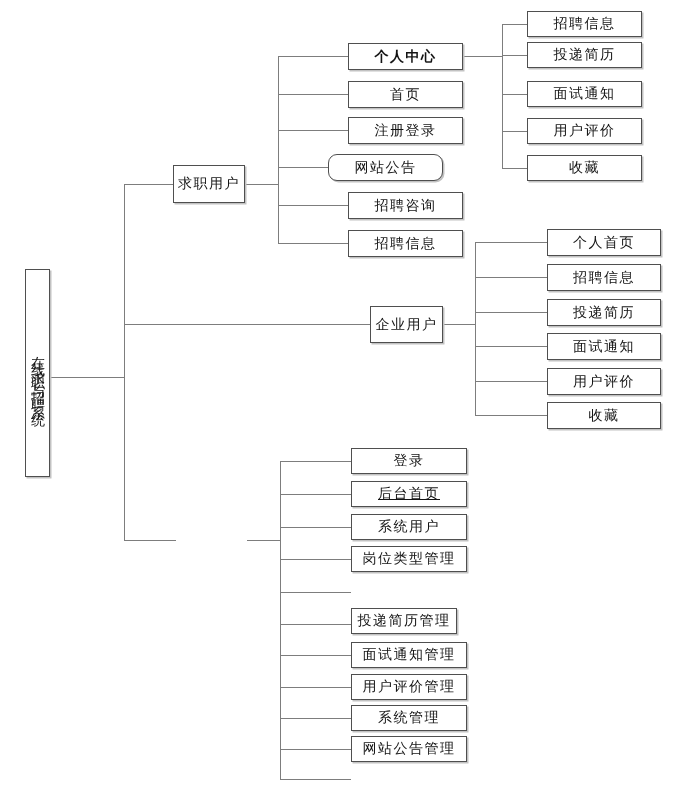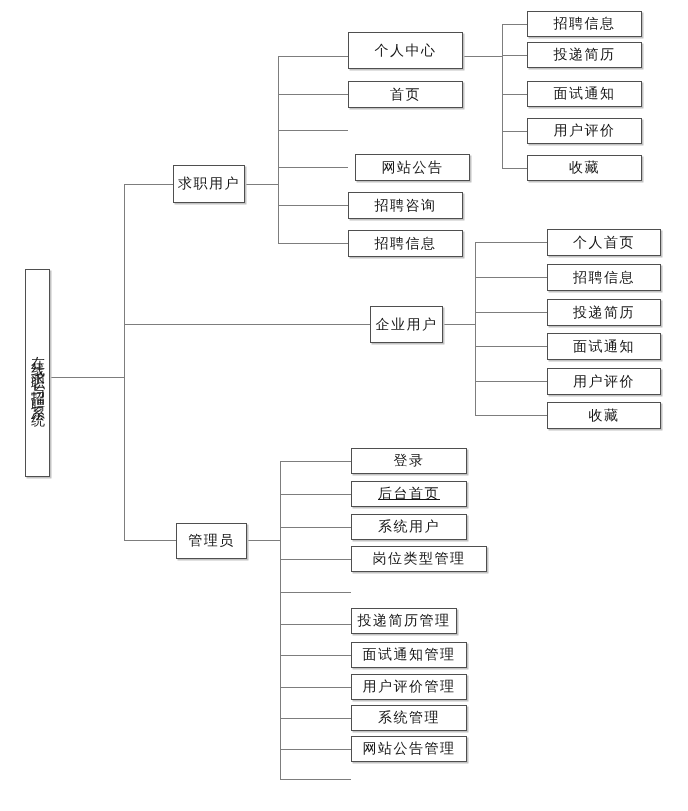--- a/index.html
+++ b/index.html
@@ -95,44 +95,44 @@
   <div class="h" style="left:280px;top:655px;width:71px;"></div>
   <div class="h" style="left:280px;top:687px;width:71px;"></div>
   <div class="h" style="left:280px;top:718px;width:71px;"></div>
   <div class="h" style="left:280px;top:749px;width:71px;"></div>
   <div class="h" style="left:280px;top:779px;width:71px;"></div>
 
   <div class="node root" style="left:25px;top:269px;width:25px;height:208px;">在线求职与招聘系统</div>
 
   <div class="node" style="left:173px;top:165px;width:72px;height:38px;">求职用户</div>
   <div class="node" style="left:370px;top:306px;width:73px;height:37px;">企业用户</div>
-  <div class="node" style="left:176px;top:523px;width:71px;height:36px;">管理员</div>
 
-  <div class="node" style="left:348px;top:32px;width:115px;height:37px;">个人中心</div>
+  <div class="node" style="left:348px;top:43px;width:115px;height:27px;font-weight:bold;">个人中心</div>
   <div class="node" style="left:348px;top:81px;width:115px;height:27px;">首页</div>
-  <div class="node" style="left:355px;top:154px;width:115px;height:27px;">网站公告</div>
+  <div class="node" style="left:348px;top:117px;width:115px;height:27px;">注册登录</div>
+  <div class="node" style="left:328px;top:154px;width:115px;height:27px;border-radius:9px;">网站公告</div>
   <div class="node" style="left:348px;top:192px;width:115px;height:27px;">招聘咨询</div>
   <div class="node" style="left:348px;top:230px;width:115px;height:27px;">招聘信息</div>
 
   <div class="node" style="left:527px;top:11px;width:115px;height:26px;">招聘信息</div>
   <div class="node" style="left:527px;top:42px;width:115px;height:26px;">投递简历</div>
   <div class="node" style="left:527px;top:81px;width:115px;height:26px;">面试通知</div>
   <div class="node" style="left:527px;top:118px;width:115px;height:26px;">用户评价</div>
   <div class="node" style="left:527px;top:155px;width:115px;height:26px;">收藏</div>
 
   <div class="node" style="left:547px;top:229px;width:114px;height:27px;">个人首页</div>
   <div class="node" style="left:547px;top:264px;width:114px;height:27px;">招聘信息</div>
   <div class="node" style="left:547px;top:299px;width:114px;height:27px;">投递简历</div>
   <div class="node" style="left:547px;top:333px;width:114px;height:27px;">面试通知</div>
   <div class="node" style="left:547px;top:368px;width:114px;height:27px;">用户评价</div>
   <div class="node" style="left:547px;top:402px;width:114px;height:27px;">收藏</div>
 
   <div class="node" style="left:351px;top:448px;width:116px;height:26px;">登录</div>
   <div class="node" style="left:351px;top:481px;width:116px;height:26px;text-decoration:underline;">后台首页</div>
   <div class="node" style="left:351px;top:514px;width:116px;height:26px;">系统用户</div>
-  <div class="node" style="left:351px;top:546px;width:136px;height:26px;">岗位类型管理</div>
+  <div class="node" style="left:351px;top:546px;width:116px;height:26px;">岗位类型管理</div>
   <div class="node" style="left:351px;top:608px;width:106px;height:26px;">投递简历管理</div>
   <div class="node" style="left:351px;top:642px;width:116px;height:26px;">面试通知管理</div>
   <div class="node" style="left:351px;top:674px;width:116px;height:26px;">用户评价管理</div>
   <div class="node" style="left:351px;top:705px;width:116px;height:26px;">系统管理</div>
   <div class="node" style="left:351px;top:736px;width:116px;height:26px;">网站公告管理</div>
 
 </div>
 
 </body></html>

